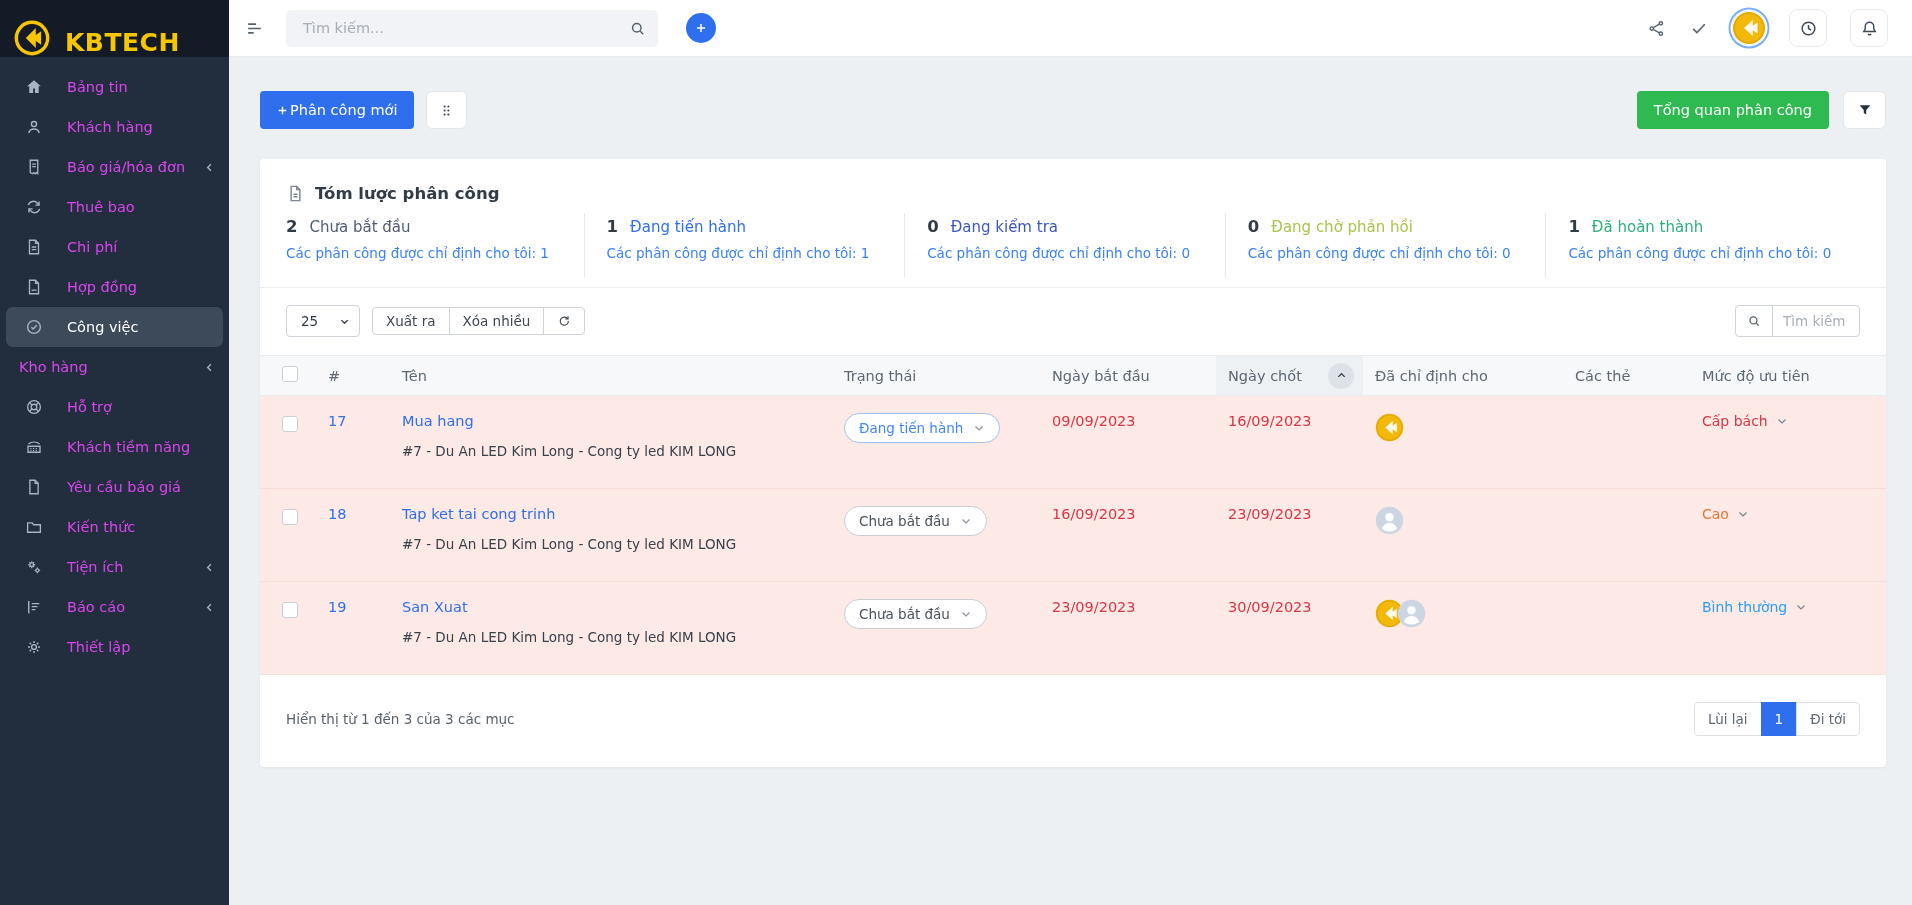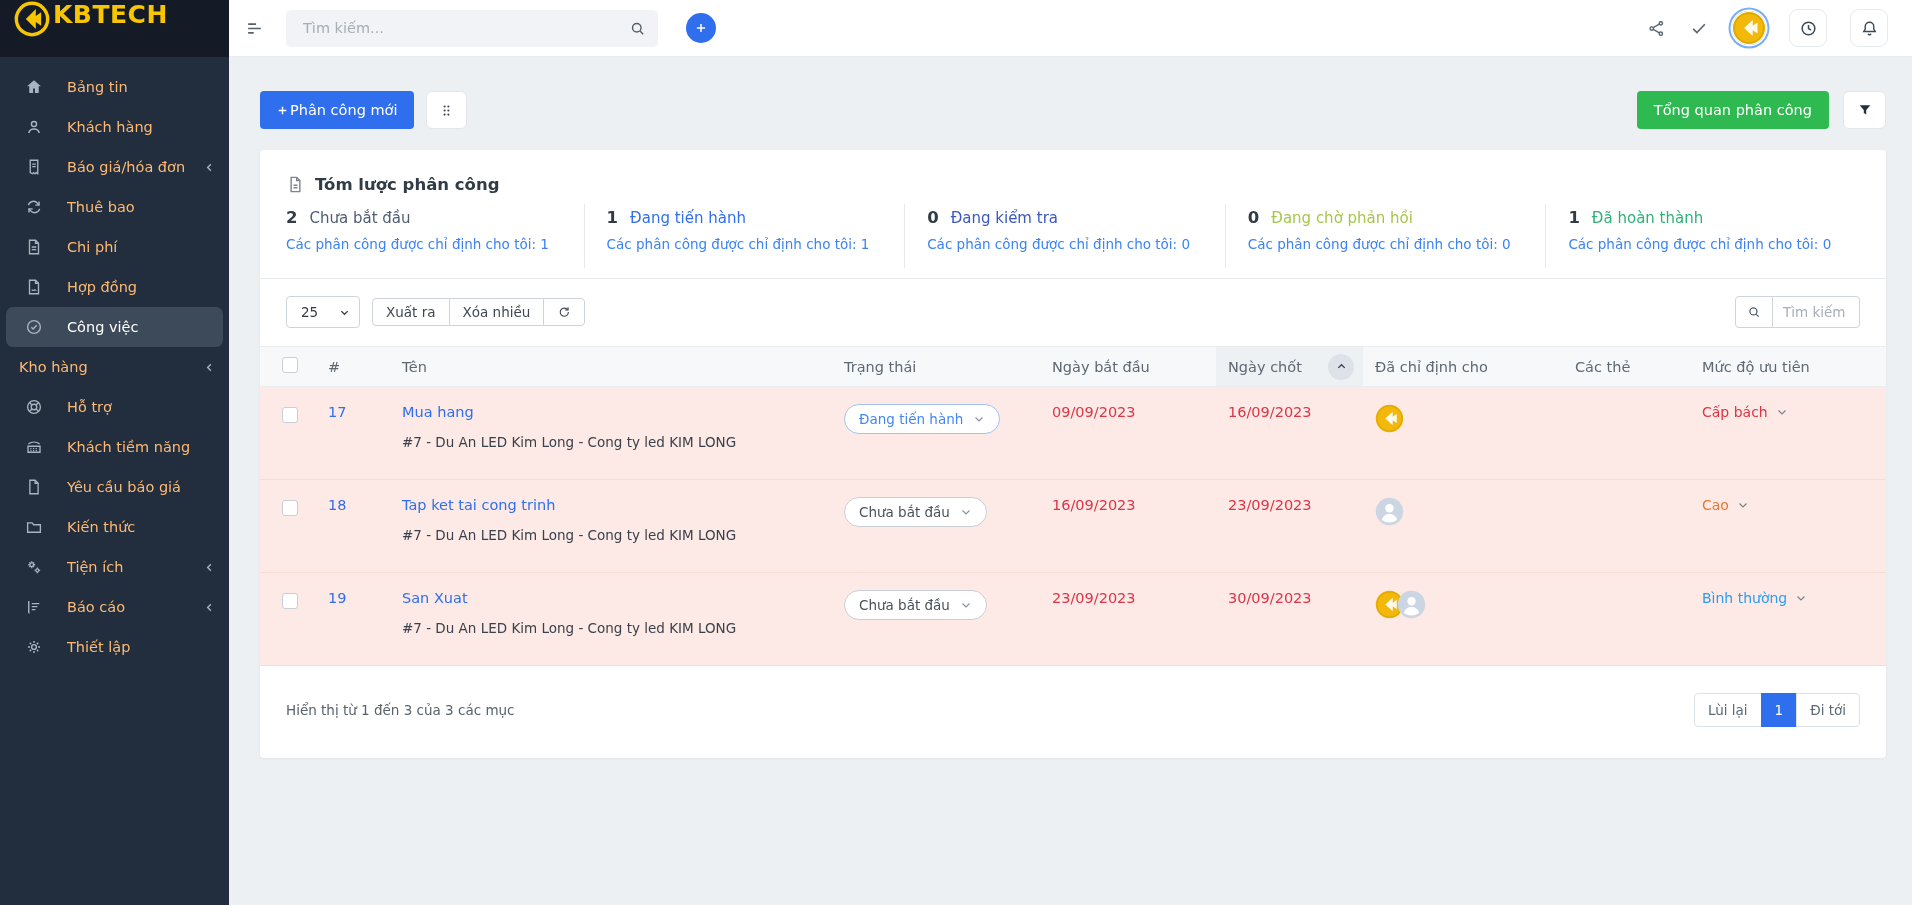--- a/index.html
+++ b/index.html
@@ -9,25 +9,25 @@
     --row-pink:#fde9e6;
   }
   *{box-sizing:border-box}
   html,body{margin:0;padding:0}
   body{width:1912px;height:905px;overflow:hidden;background:#edf0f3;
        font-family:"DejaVu Sans","Liberation Sans",sans-serif;font-size:14px;color:#3c444c}
   .app{display:flex;width:100%;height:100%}
 
   
   .sidebar{width:229px;min-width:229px;background:var(--sidebar-bg);height:100%;display:flex;flex-direction:column}
-  .logo-bar{height:57px;min-height:57px;background:var(--sidebar-logo-bg);display:flex;align-items:flex-start;gap:2px;padding-left:13px}
+  .logo-bar{height:57px;min-height:57px;background:var(--sidebar-logo-bg);display:flex;align-items:flex-end;gap:14px;padding-left:13px}
   .logo-mark{width:38px;height:38px}
   .logo-text{color:var(--brand-yellow);font-size:25px;font-weight:700;letter-spacing:.5px}
   nav{padding-top:10px}
-  .nav-item{display:flex;align-items:center;height:40px;padding:0 14px 0 25px;color:#fdba74;font-size:14.5px;cursor:pointer}
+  .nav-item{display:flex;align-items:center;height:40px;padding:0 14px 0 25px;color:#d946ef;font-size:14.5px;cursor:pointer}
   .nav-ic{width:18px;height:18px;margin-right:24px;display:flex;color:#a9b3c1;flex:none}
   .nav-ic svg{width:18px;height:18px}
   .nav-label{flex:1;white-space:nowrap;overflow:hidden}
   .nav-caret{color:#aab4c2;display:flex}
   .nav-item.active{background:#3d4a59;border-radius:7px;margin:0 6px;padding-left:19px;color:#fff}
   .nav-item.section{padding-left:19px}
 
   
   .main{flex:1;display:flex;flex-direction:column;min-width:0}
   .topbar{height:57px;min-height:57px;background:#fff;display:flex;align-items:center;padding:0 24px 0 16px;border-bottom:1px solid #e9edf0}
@@ -45,21 +45,21 @@
 
   
   .content{padding:34px 26px 0 31px}
   .action-row{display:flex;align-items:center}
   .btn-primary{height:38px;background:var(--accent-blue);color:#fff;border:none;border-radius:4px;padding:0 16px;font-size:14.5px;display:inline-flex;align-items:center;gap:1px;cursor:pointer;font-family:inherit}
   .grid-btn{width:41px;height:38px;background:#fff;border:1px solid #e3e7eb;border-radius:6px;margin-left:12px;display:flex;align-items:center;justify-content:center;color:#3a4550;cursor:pointer}
   .spacer{flex:1}
   .btn-success{height:38px;background:var(--green);color:#fff;border:none;border-radius:4px;padding:0 17px;font-size:14.5px;cursor:pointer;font-family:inherit}
   .filter-btn{width:43px;height:38px;background:#fff;border:1px solid #e3e7eb;border-radius:6px;margin-left:14px;display:flex;align-items:center;justify-content:center;cursor:pointer;color:#2b3a4a}
 
-  .card{background:#fff;border-radius:4px;margin-top:21px;box-shadow:0 1px 3px rgba(20,30,40,.05)}
+  .card{background:#fff;border-radius:4px;margin-top:30px;box-shadow:0 1px 3px rgba(20,30,40,.05)}
   .card-head{display:flex;align-items:center;gap:10px;padding:25px 26px 10px;color:#7b8692}
   .card-title{font-size:16.5px;font-weight:700;color:#323c46}
 
   .stats{display:flex;padding-right:20px}
   .stat{flex:1;padding:4px 14px 16px 26px;min-width:0}
   .stat + .stat{border-left:1px solid #e6eaee;padding-left:22px}
   .stat-top{display:flex;gap:12px;align-items:baseline;font-size:15px}
   .stat-num{font-weight:700;color:#323c46;font-size:16.5px}
   .stat-sub{margin-top:9px;font-size:13.5px;color:#3b82f6;white-space:nowrap;overflow:hidden}
 

